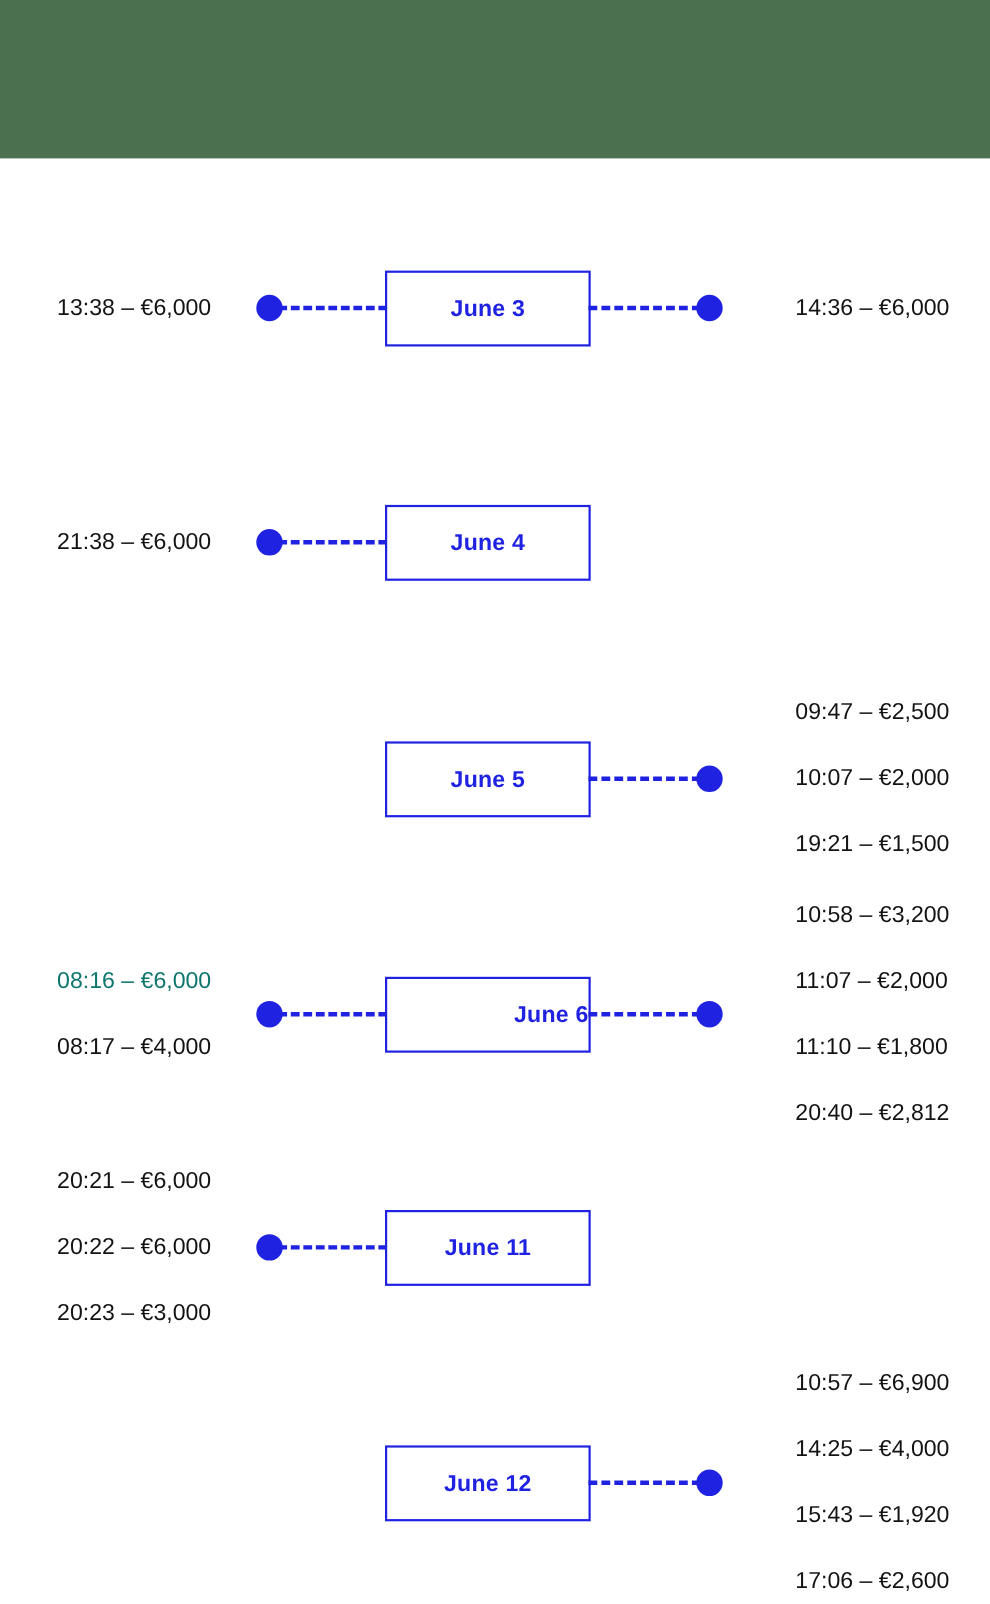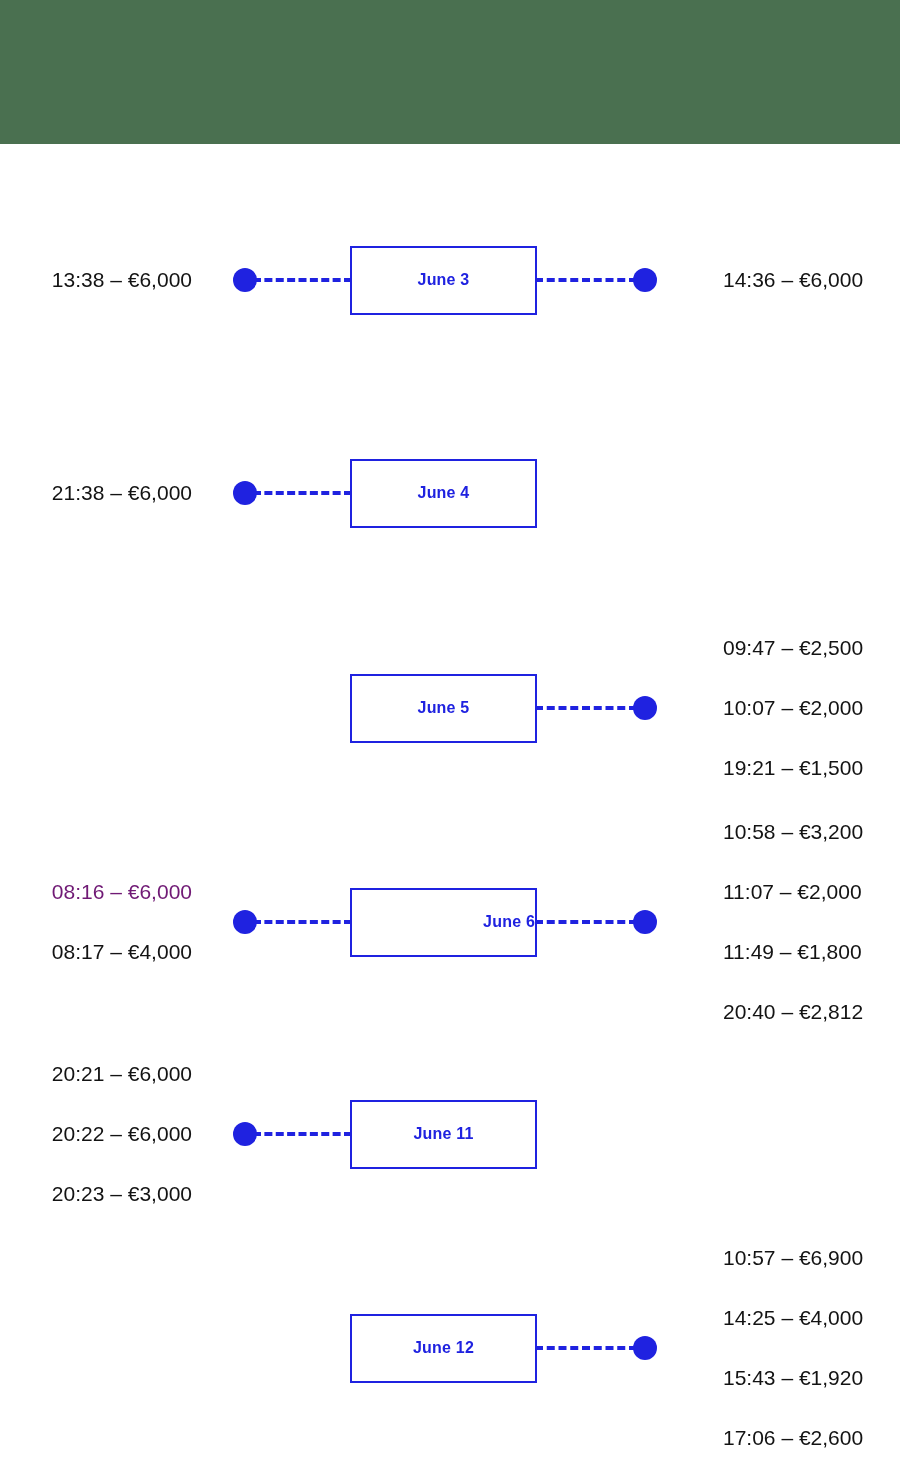--- a/index.html
+++ b/index.html
@@ -44,21 +44,21 @@
     top: 0;
     box-sizing: border-box;
     border: 2px solid #1f22e0;
     background: #ffffff;
     display: flex;
     align-items: center;
     justify-content: center;
   }
   .date-label {
     color: #1f22e0;
-    font-size: 16px;
+    font-size: 21px;
     font-weight: bold;
     letter-spacing: 0.2px;
     line-height: 1;
     white-space: nowrap;
   }
   
   .dot {
     position: absolute;
     width: 24px;
     height: 24px;
@@ -152,34 +152,34 @@
         <div class="dash right" style="border-top-color: rgb(31, 34, 224);"></div>
         <div class="dot right" style="background: rgb(31, 34, 224);"></div>
         <div class="labels right n3">
           <div class="label-item" style="color: rgb(19, 19, 19);">09:47 – €2,500</div>
           <div class="label-item" style="color: rgb(19, 19, 19);">10:07 – €2,000</div>
           <div class="label-item" style="color: rgb(19, 19, 19);">19:21 – €1,500</div>
         </div>
       </div>
       <div class="row" style="top: 922px;">
         <div class="labels left n2">
-          <div class="label-item" style="color: #701a75;">08:16 – €6,000</div>
+          <div class="label-item" style="color: #0f766e;">08:16 – €6,000</div>
           <div class="label-item" style="color: rgb(19, 19, 19);">08:17 – €4,000</div>
         </div>
         <div class="dot left" style="background: rgb(31, 34, 224);"></div>
         <div class="dash left" style="border-top-color: rgb(31, 34, 224);"></div>
         <div class="date-box" style="border-color: rgb(31, 34, 224); justify-content: flex-end;">
           <span class="date-label" style="color: rgb(31, 34, 224);">June 6</span>
         </div>
         <div class="dash right" style="border-top-color: rgb(31, 34, 224);"></div>
         <div class="dot right" style="background: rgb(31, 34, 224);"></div>
         <div class="labels right n4">
           <div class="label-item" style="color: rgb(19, 19, 19);">10:58 – €3,200</div>
           <div class="label-item" style="color: rgb(19, 19, 19);">11:07 – €2,000</div>
-          <div class="label-item" style="color: rgb(19, 19, 19);">11:49 – €1,800</div>
+          <div class="label-item" style="color: rgb(19, 19, 19);">11:10 – €1,800</div>
           <div class="label-item" style="color: rgb(19, 19, 19);">20:40 – €2,812</div>
         </div>
       </div>
       <div class="row" style="top: 1134px;">
         <div class="labels left n3">
           <div class="label-item" style="color: rgb(19, 19, 19);">20:21 – €6,000</div>
           <div class="label-item" style="color: rgb(19, 19, 19);">20:22 – €6,000</div>
           <div class="label-item" style="color: rgb(19, 19, 19);">20:23 – €3,000</div>
         </div>
         <div class="dot left" style="background: rgb(31, 34, 224);"></div>

